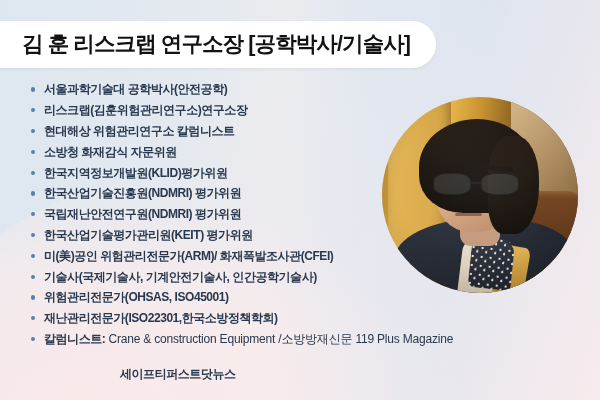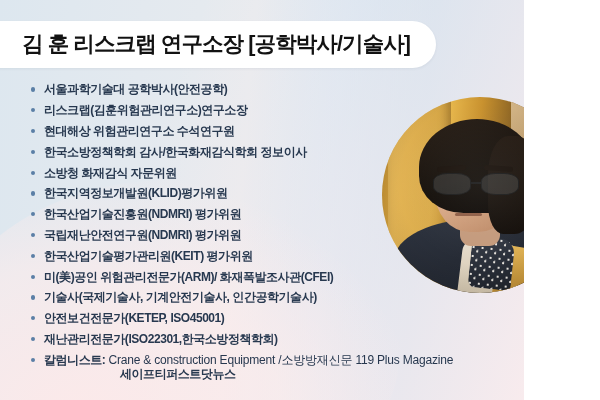--- a/index.html
+++ b/index.html
@@ -9,21 +9,21 @@
   }
   body {
     width: 600px;
     height: 400px;
     overflow: hidden;
     font-family: "Liberation Sans", "DejaVu Sans", sans-serif;
   }
 
   #slide {
     position: relative;
-    width: 524px;
+    width: 600px;
     height: 400px;
     overflow: hidden;
     background:
       linear-gradient(110deg,
         rgba(251,238,238,0.00) 0%,
         rgba(251,238,238,0.00) 30%,
         rgba(251,235,236,0.55) 62%,
         rgba(252,236,237,0.95) 100%),
       linear-gradient(95deg,
         #dde7ef 0%,
@@ -350,25 +350,21 @@
     <li>
         <span class="dot"></span>
         <span class="txt">서울과학기술대 공학박사(안전공학)</span>
       </li>
     <li>
         <span class="dot"></span>
         <span class="txt">리스크랩(김훈위험관리연구소)연구소장</span>
       </li>
     <li>
         <span class="dot"></span>
-        <span class="txt">현대해상 위험관리연구소 수석연구원</span>
-      </li>
-    <li>
-        <span class="dot"></span>
-        <span class="txt">한국소방정책학회 감사/한국화재감식학회 정보이사</span>
+        <span class="txt">현대해상 위험관리연구소 칼럼니스트</span>
       </li>
     <li>
         <span class="dot"></span>
         <span class="txt">소방청 화재감식 자문위원</span>
       </li>
     <li>
         <span class="dot"></span>
         <span class="txt">한국지역정보개발원(KLID)평가위원</span>
       </li>
     <li>
@@ -386,21 +382,21 @@
     <li>
         <span class="dot"></span>
         <span class="txt">미(美)공인 위험관리전문가(ARM)/ 화재폭발조사관(CFEI)</span>
       </li>
     <li>
         <span class="dot"></span>
         <span class="txt">기술사(국제기술사, 기계안전기술사, 인간공학기술사)</span>
       </li>
     <li>
         <span class="dot"></span>
-        <span class="txt">안전보건전문가(KETEP, ISO45001)</span>
+        <span class="txt">위험관리전문가(OHSAS, ISO45001)</span>
       </li>
     <li>
         <span class="dot"></span>
         <span class="txt">재난관리전문가(ISO22301,한국소방정책학회)</span>
       </li>
     <li class="last">
       <span class="dot"></span>
       <span class="txt"><span>칼럼니스트:</span><span class="reg"> Crane &amp; construction Equipment /소방방재신문 119 Plus Magazine</span></span>
     </li>
   </ul>

